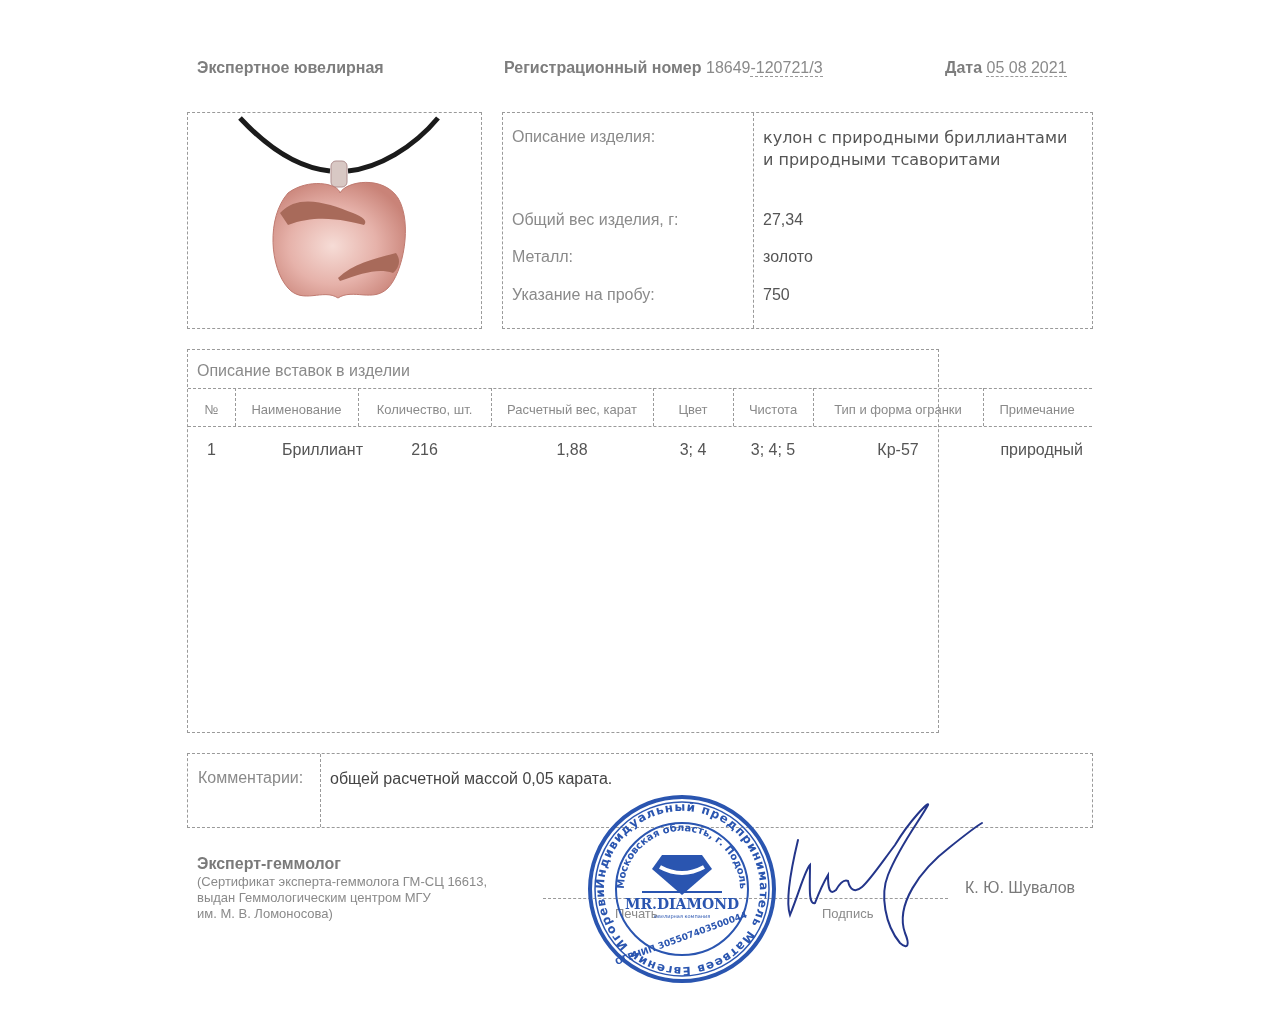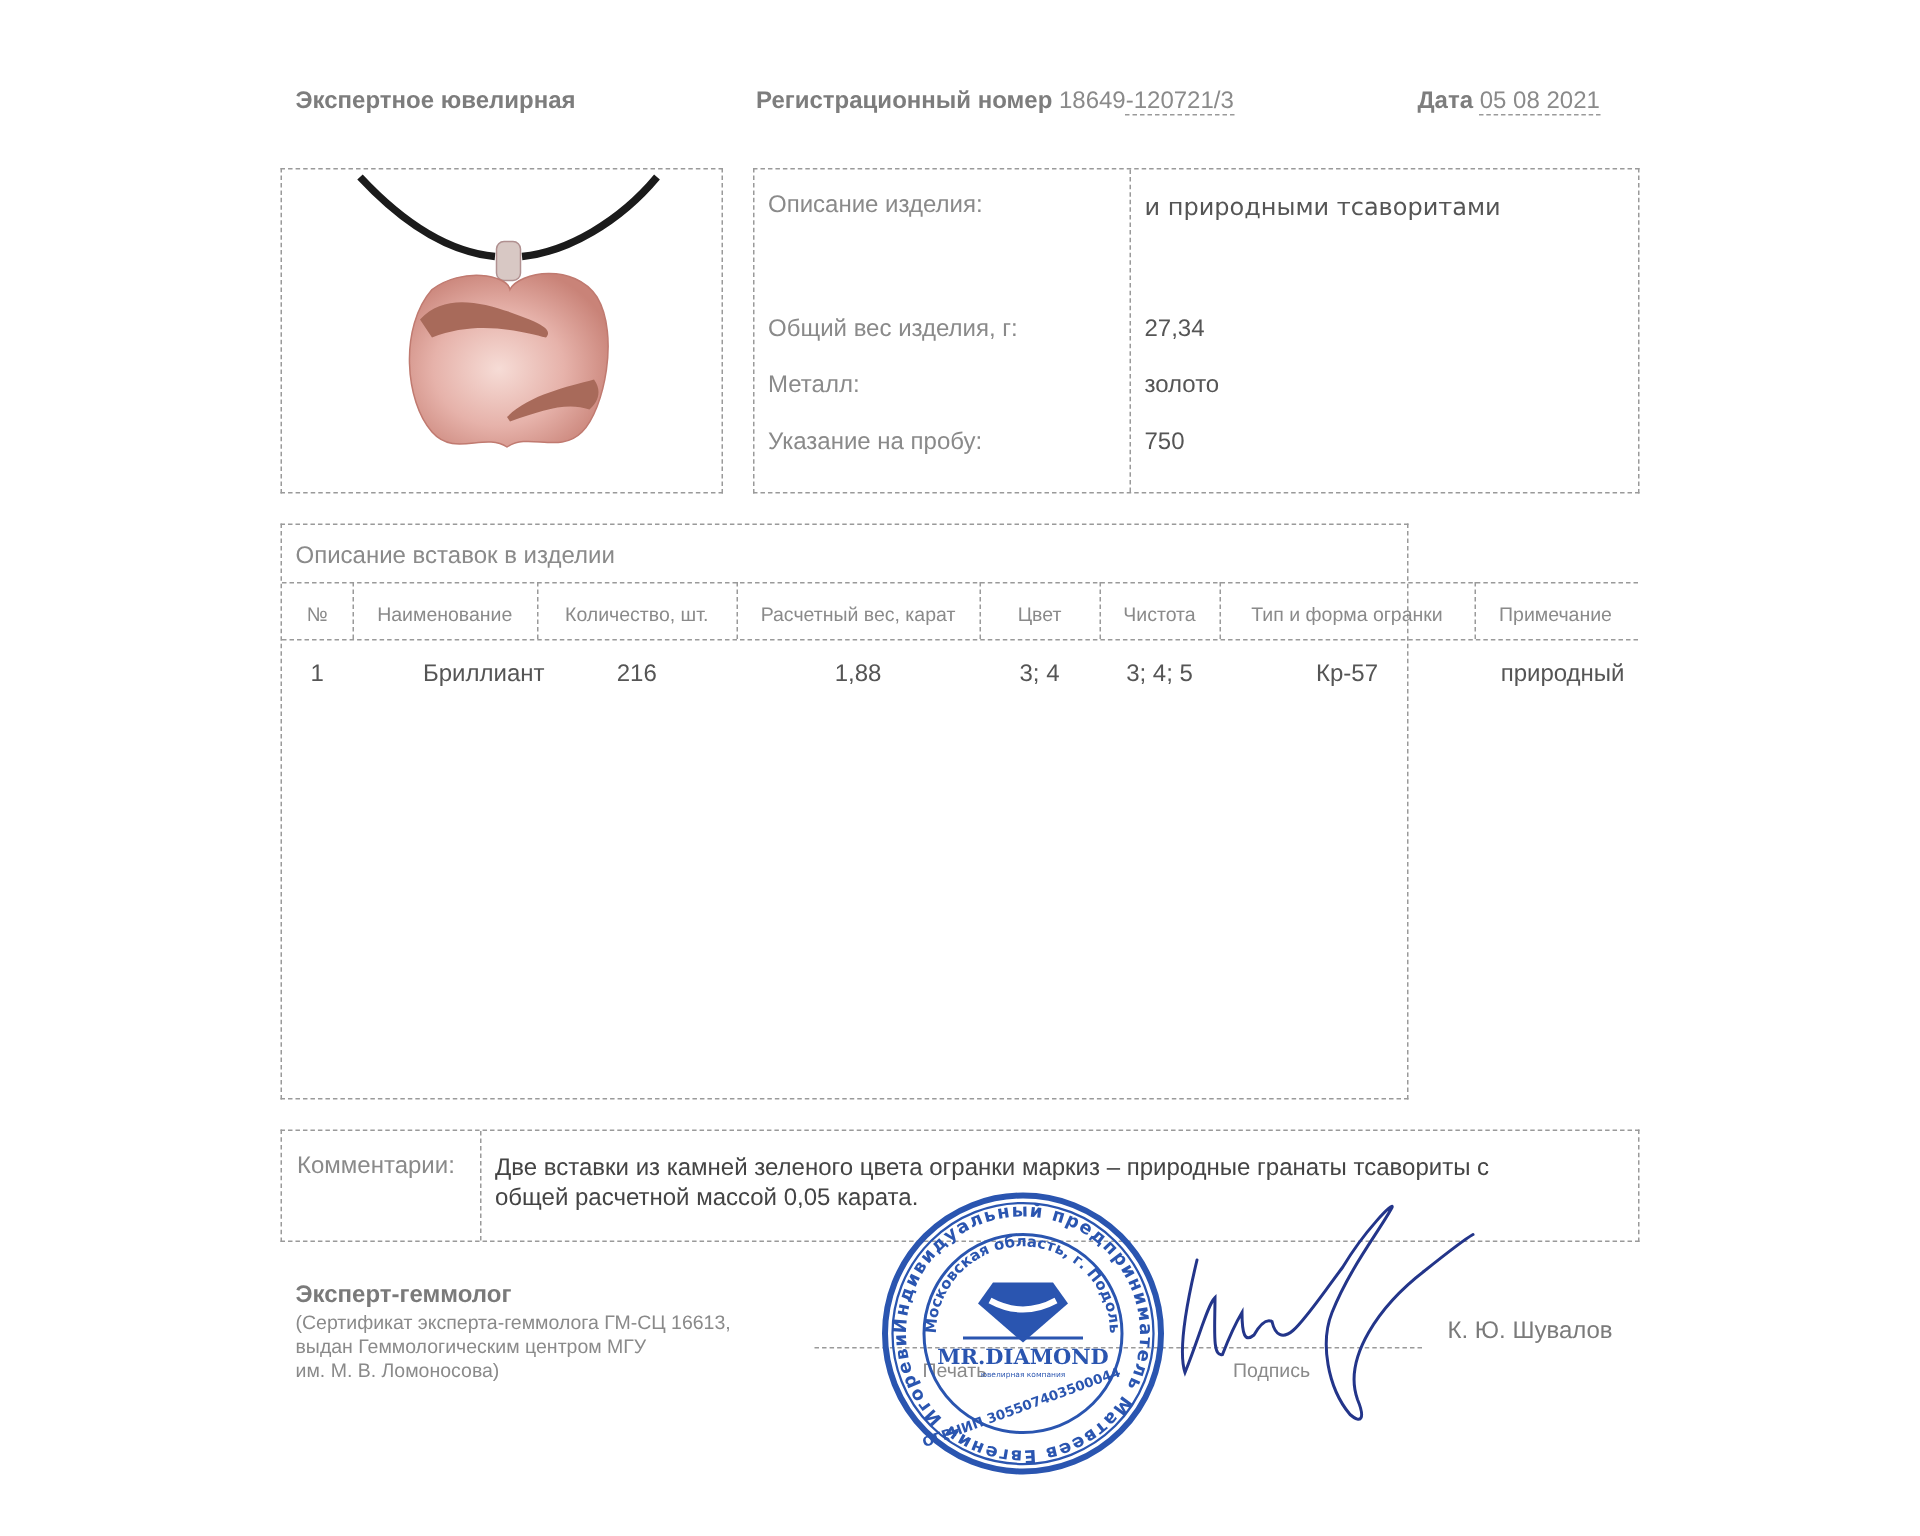--- a/index.html
+++ b/index.html
@@ -46,20 +46,21 @@
     <path d="M100 80 C 120 65, 150 70, 152 80 C 158 68, 195 62, 210 85 C 225 110, 215 160, 200 175 C 185 190, 165 175, 150 185 C 135 175, 115 192, 100 175 C 82 155, 78 105, 100 80 Z" fill="url(#rg)" stroke="#c07a70" stroke-width="1"></path>
     <path d="M92 100 C 110 80, 140 90, 165 100 C 175 104, 180 108, 176 112 C 160 108, 130 100, 100 112 Z" fill="#a86a5a"></path>
     <path d="M150 165 C 165 150, 190 145, 208 140 C 214 148, 210 156, 205 160 C 190 155, 175 160, 152 168 Z" fill="#a86a5a"></path>
   </svg>
 </div>
 
 <div class="abs dash" style="left:502px; top:112px; width:591px; height:217px;padding-left:24px;">
   <div class="abs vline" style="left:250px; top:0; height:215px;"></div>
   <div class="abs lbl" style="left:9px; top:15px;">Описание изделия:</div>
   <div class="abs desc" style="left:260px; top:14px;">
+    <div>кулон с природными бриллиантами</div>
     <div>и природными тсаворитами</div>
   </div>
   <div class="abs lbl" style="left:9px; top:98px;">Общий вес изделия, г:</div>
   <div class="abs val2" style="left:260px; top:98px;">27,34</div>
   <div class="abs lbl" style="left:9px; top:135px;">Металл:</div>
   <div class="abs val2" style="left:260px; top:135px;">золото</div>
   <div class="abs lbl" style="left:9px; top:173px;">Указание на пробу:</div>
   <div class="abs val2" style="left:260px; top:173px;">750</div>
 </div>
 
@@ -93,21 +94,20 @@
   <div class="abs td" style="left:653px; width:80px;">3; 4</div>
   <div class="abs td" style="left:733px; width:80px;">3; 4; 5</div>
   <div class="abs td" style="left:813px; width:170px;">Кр-57</div>
   <div class="abs td" style="left:983px; width:100px; text-align:right;">природный</div>
 </div>
 
 <div class="abs dash" style="left:187px; top:753px; width:906px; height:75px;">
   <div class="abs vline" style="left:132px; top:0; height:73px;"></div>
   <div class="abs lbl" style="left:10px; top:15px;">Комментарии:</div>
   <div class="abs val2" style="left:142px; top:15px; line-height:20px; color:#444;">
-    <div>Две вставки из камней зеленого цвета огранки маркиз – природные гранаты тсавориты с</div>
     <div>общей расчетной массой 0,05 карата.</div>
   </div>
 </div>
 
 <div class="abs" style="left:197px; top:855px; font-size:16px; color:#7a7a7a;font-weight:bold;">Эксперт-геммолог</div>
 <div class="abs" style="left:197px; top:874px; font-size:13px; color:#8a8a8a; line-height:16px;">
   <div>(Сертификат эксперта-геммолога ГМ-СЦ 16613,</div>
   <div>выдан Геммологическим центром МГУ</div>
   <div>им. М. В. Ломоносова)</div>
 </div>

